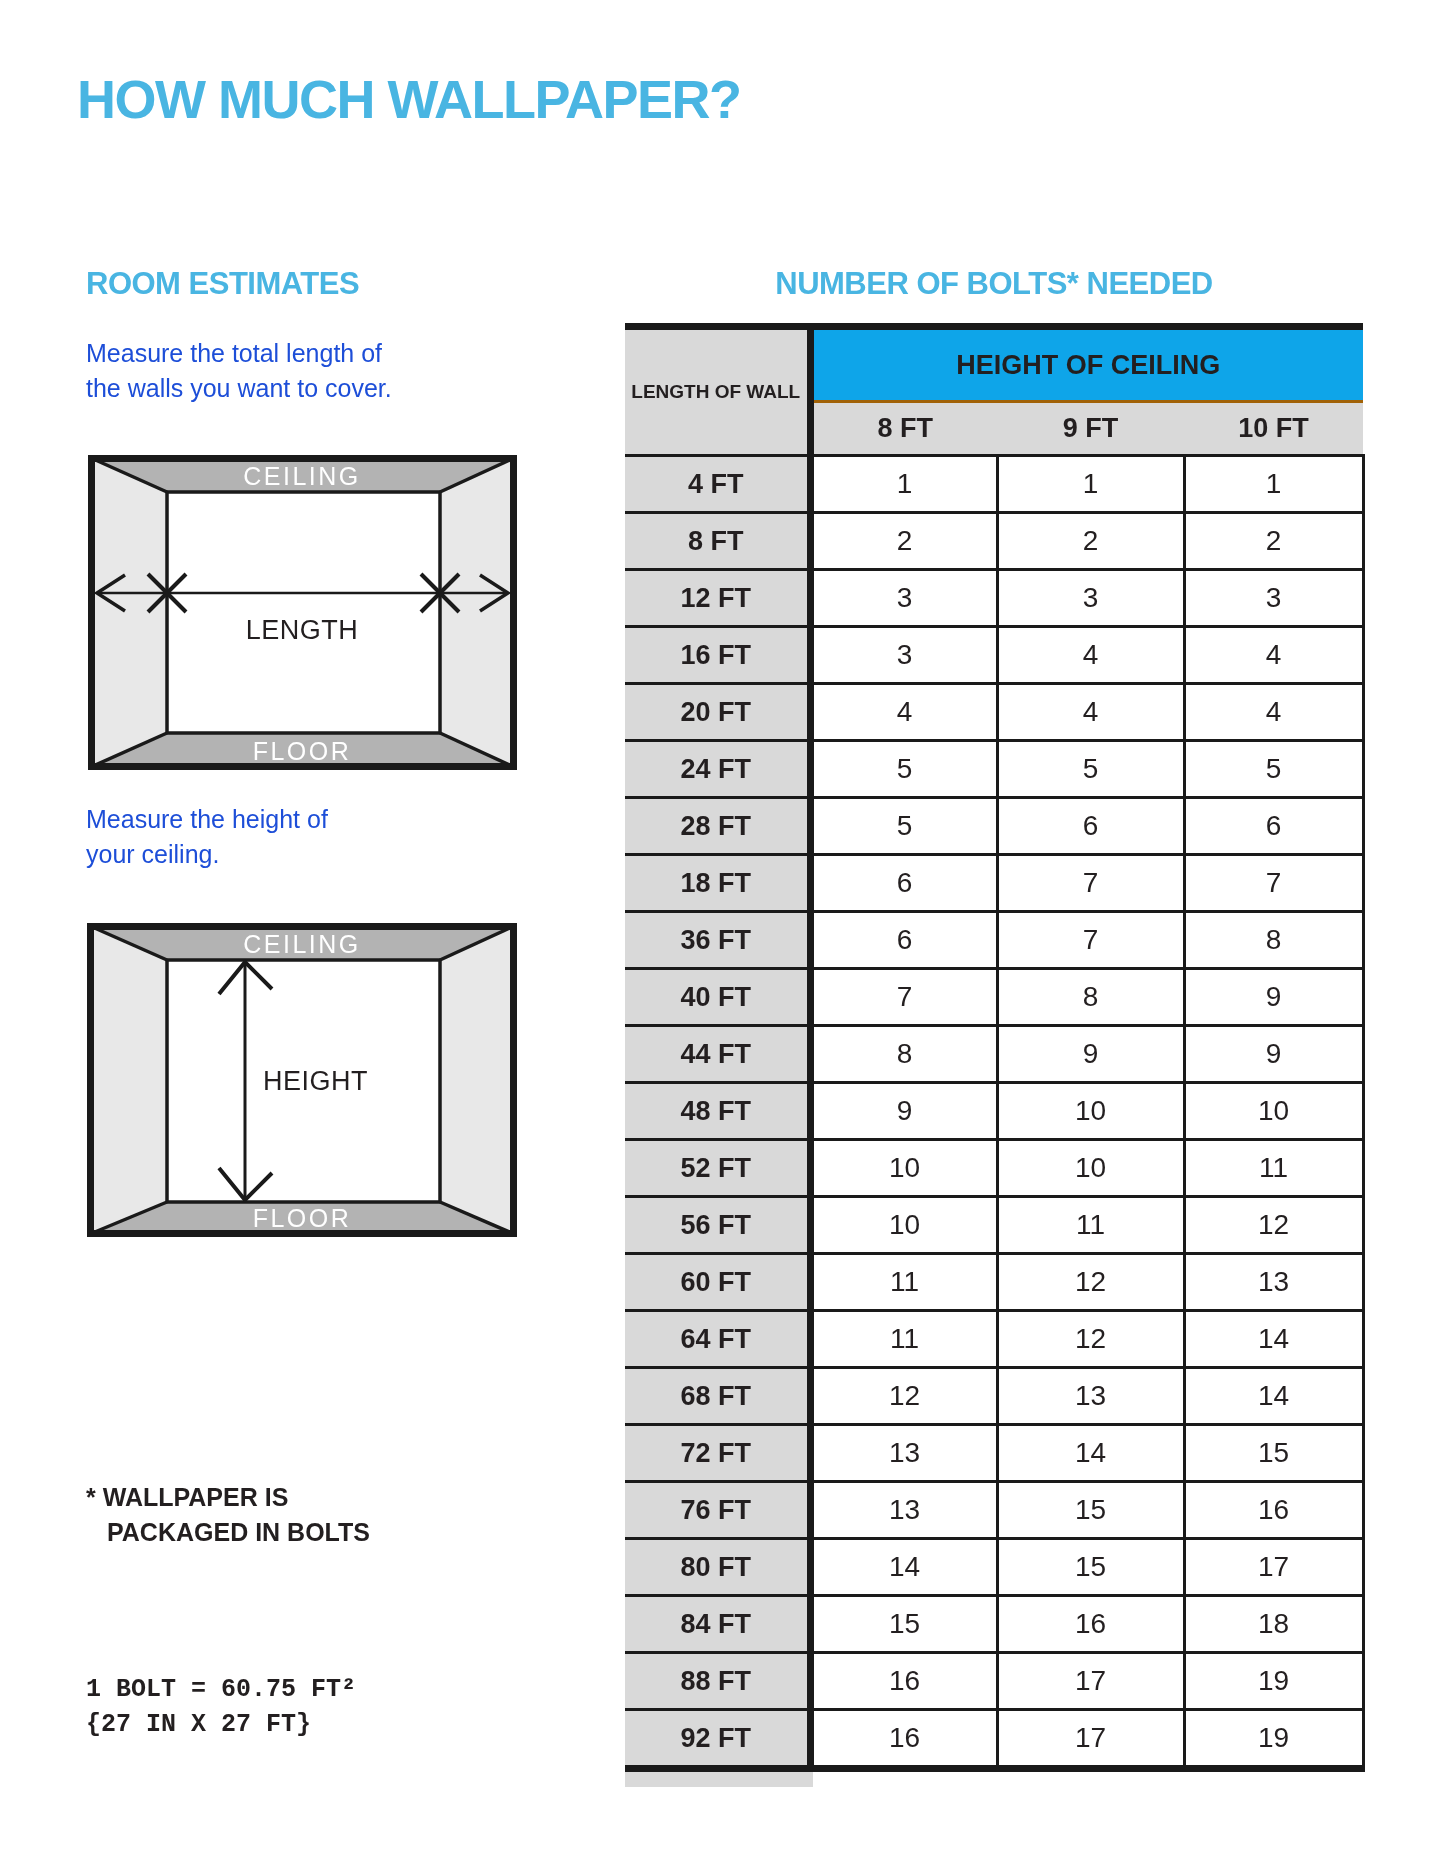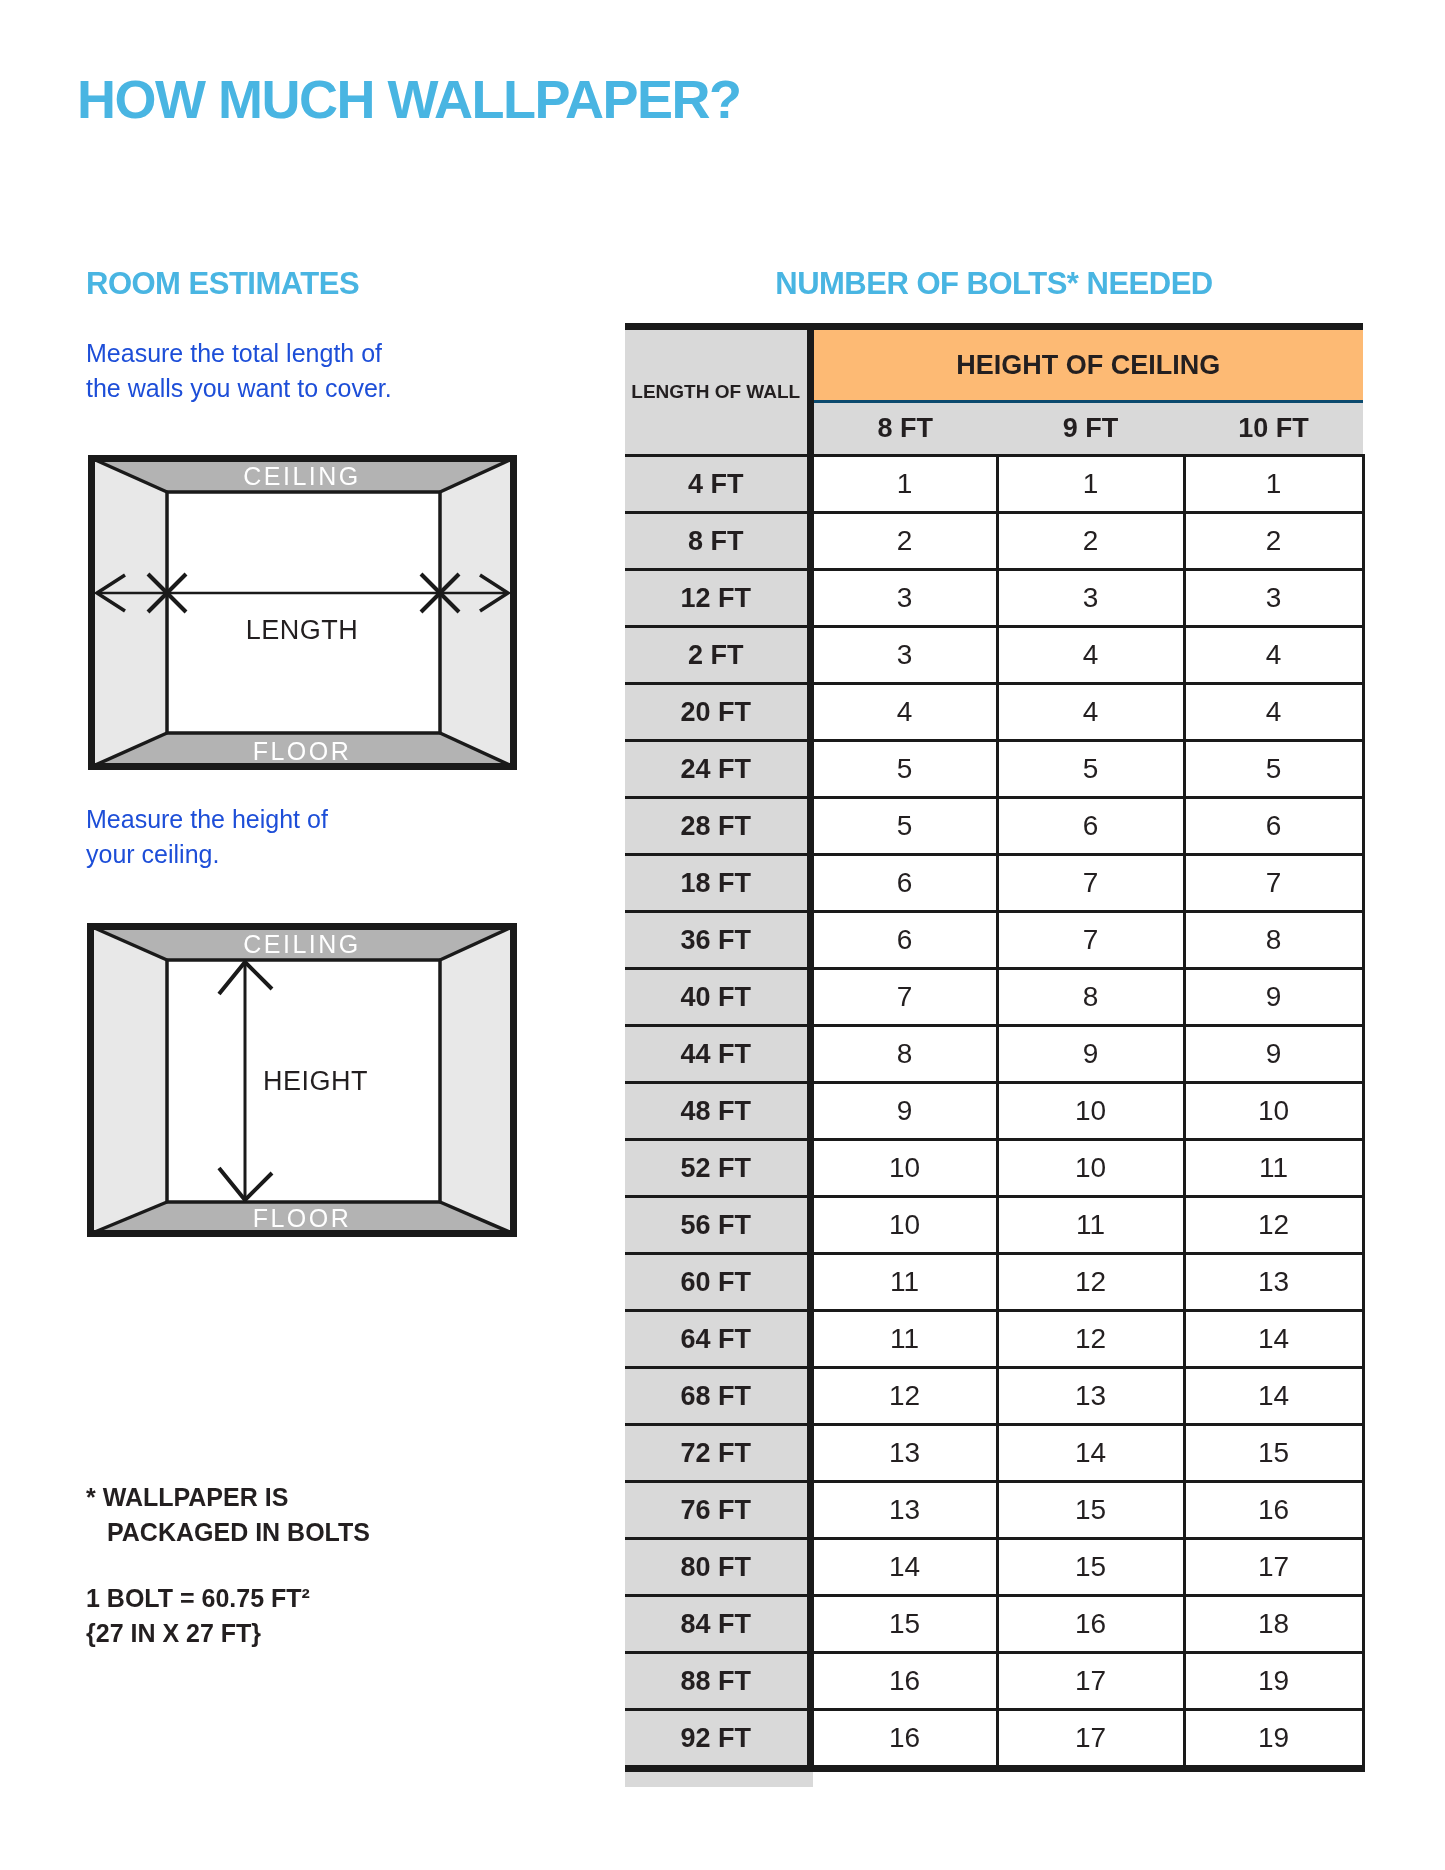--- a/index.html
+++ b/index.html
@@ -19,42 +19,42 @@
   #room-estimates-heading{left:86px;top:266px;}
   #table-heading-wrap{left:625px;top:266px;width:738px;text-align:center;}
   
   .para{font-size:25px;line-height:35px;color:#1d4ed8;}
   #step1-text{left:86px;top:336px;}
   #step2-text{left:86px;top:802px;}
   #step3-text{left:86px;top:1277px;}
   .note{font-size:25px;line-height:35px;font-weight:bold;color:#231f20;}
   #footnote-text{left:86px;top:1480px;}
   #footnote-text .indent{padding-left:21px;}
-  #bolt-info-text{left:86px;top:1581px;}
+  #bolt-info-text{left:86px;top:1672px;font-family:Liberation Mono, monospace;}
   
   #length-diagram{left:88px;top:455px;}
   #height-diagram{left:87px;top:923px;}
   svg text{font-family:"Liberation Sans", sans-serif;}
   .wall-label{font-size:25px;letter-spacing:2.5px;fill:#ffffff;font-weight:normal;}
   .measure-label{font-size:27px;letter-spacing:0.5px;fill:#231f20;}
   
   #table-wrap{left:625px;top:323px;width:738px;}
   table#bolts-table{
     border-collapse:collapse;table-layout:fixed;width:738px;
     border-top:7px solid #1a1a1a;border-bottom:7px solid #1a1a1a;
   }
   #bolts-table th,#bolts-table td{
     padding:0;margin:0;text-align:center;vertical-align:middle;
   }
   #bolts-table .len-h{
     background:#d9d9d9;border-right:7px solid #1a1a1a;border-bottom:3px solid #1a1a1a;
     font-size:19px;font-weight:bold;line-height:1.3;
   }
   #bolts-table .grp-h{
-    background:#fdba74;border-bottom:3px solid #0c4a6e;height:70px;
+    background:#0ea5e9;border-bottom:3px solid #a16207;height:70px;
     font-size:27px;font-weight:bold;
   }
   #bolts-table .ft-h{
     background:#d9d9d9;border-bottom:3px solid #1a1a1a;height:51px;
     font-size:27px;font-weight:bold;
   }
   #bolts-table tbody th{
     background:#d9d9d9;border-right:7px solid #1a1a1a;border-top:3px solid #737373;
     border-bottom:3px solid #1a1a1a;font-size:27px;font-weight:bold;height:54px;
   }
@@ -173,21 +173,21 @@
             <td>2</td>
             <td>2</td>
           </tr>
           <tr>
             <th>12 FT</th>
             <td>3</td>
             <td>3</td>
             <td>3</td>
           </tr>
           <tr>
-            <th>2 FT</th>
+            <th>16 FT</th>
             <td>3</td>
             <td>4</td>
             <td>4</td>
           </tr>
           <tr>
             <th>20 FT</th>
             <td>4</td>
             <td>4</td>
             <td>4</td>
           </tr>

